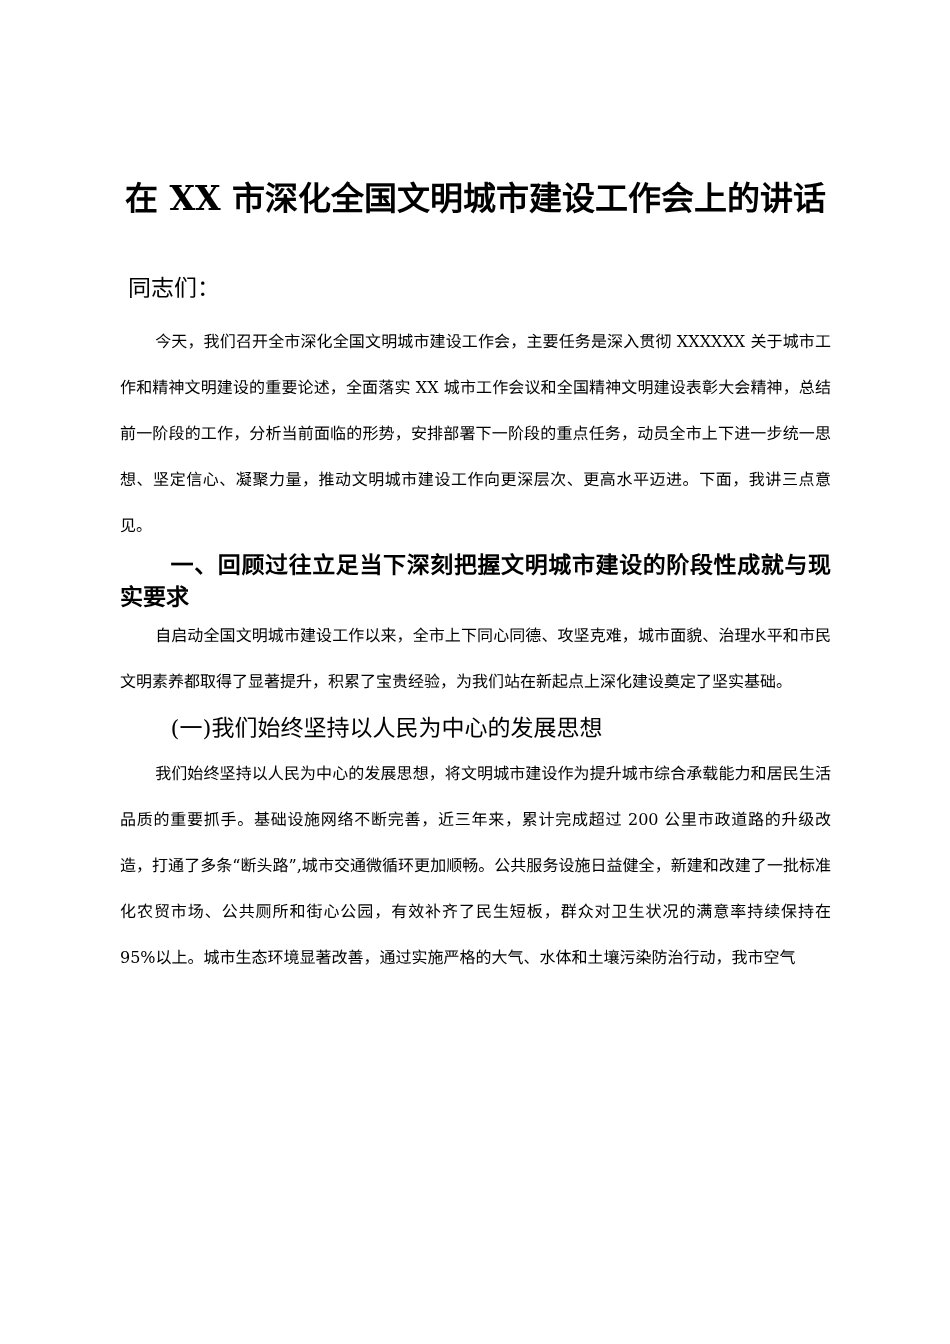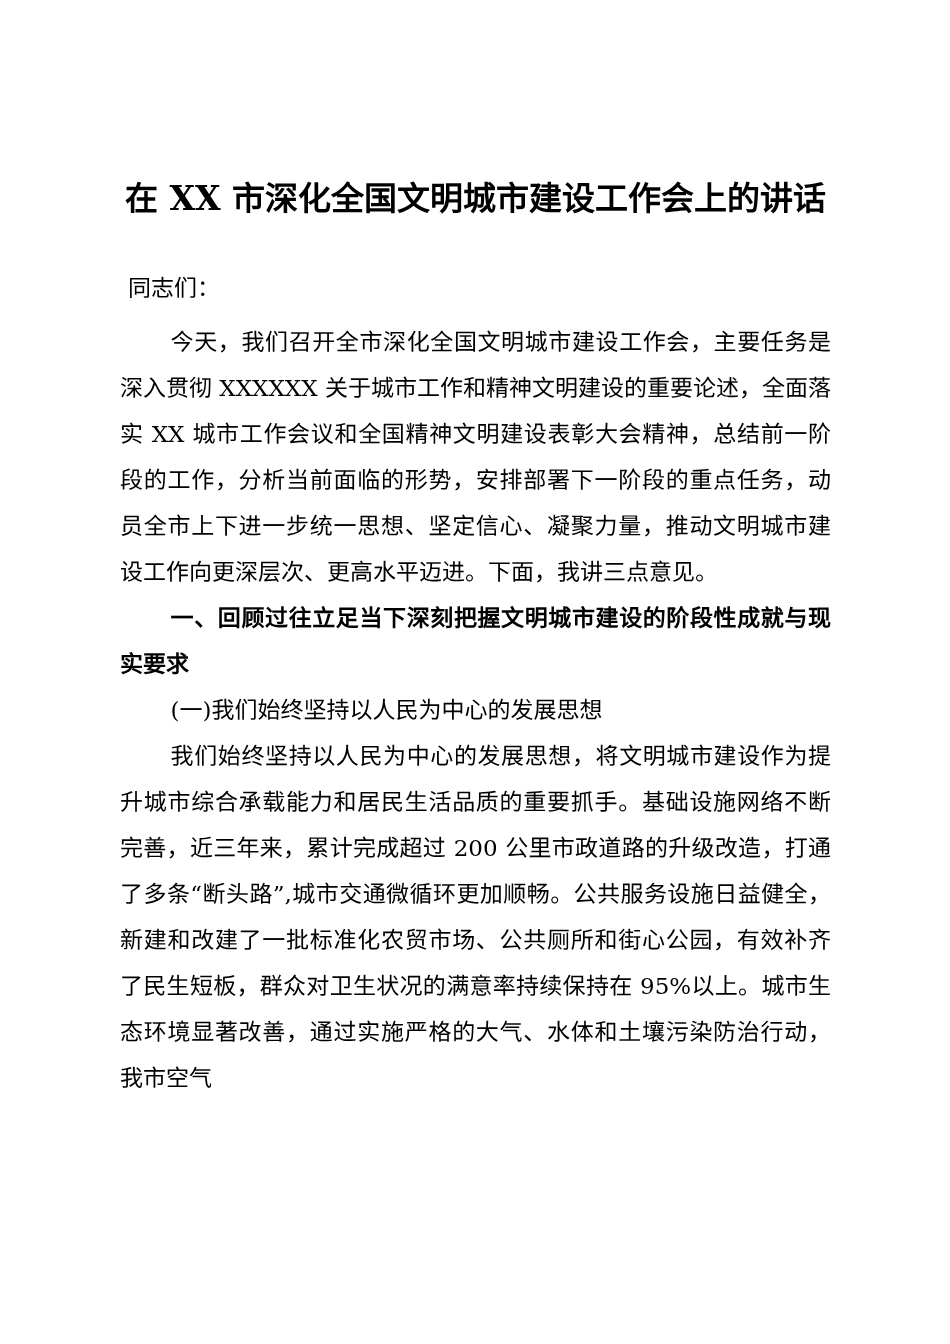--- a/index.html
+++ b/index.html
@@ -28,29 +28,29 @@
     letter-spacing: 0;
   }
   .salutation {
     margin: 8px;
     font-size: 23px;
     line-height: 46px;
     text-indent: 0;
   }
   p.body-para {
     margin: 0;
-    font-size: 23px;
+    font-size: 16px;
     line-height: 46px;
     text-align: justify;
     text-indent: 2.2em;
   }
   p.heading1 {
     margin: 0;
     font-size: 23px;
-    line-height: 46px;
+    line-height: 32px;
     font-weight: 700;
     text-align: justify;
     text-indent: 2.2em;
   }
   p.heading2 {
     margin: 0;
     font-size: 23px;
     line-height: 46px;
     font-weight: 400;
     text-indent: 2.2em;
@@ -61,17 +61,18 @@
 
 <div class="page">
   <h1 class="title">在 XX 市深化全国文明城市建设工作会上的讲话</h1>
 
   <p class="salutation">同志们：</p>
 
   <p class="body-para">今天，我们召开全市深化全国文明城市建设工作会，主要任务是深入贯彻 XXXXXX 关于城市工作和精神文明建设的重要论述，全面落实 XX 城市工作会议和全国精神文明建设表彰大会精神，总结前一阶段的工作，分析当前面临的形势，安排部署下一阶段的重点任务，动员全市上下进一步统一思想、坚定信心、凝聚力量，推动文明城市建设工作向更深层次、更高水平迈进。下面，我讲三点意见。</p>
 
   <p class="heading1">一、回顾过往立足当下深刻把握文明城市建设的阶段性成就与现实要求</p>
 
+  <p class="body-para">自启动全国文明城市建设工作以来，全市上下同心同德、攻坚克难，城市面貌、治理水平和市民文明素养都取得了显著提升，积累了宝贵经验，为我们站在新起点上深化建设奠定了坚实基础。</p>
 
   <p class="heading2">(一)我们始终坚持以人民为中心的发展思想</p>
 
   <p class="body-para">我们始终坚持以人民为中心的发展思想，将文明城市建设作为提升城市综合承载能力和居民生活品质的重要抓手。基础设施网络不断完善，近三年来，累计完成超过 200 公里市政道路的升级改造，打通了多条“断头路”,城市交通微循环更加顺畅。公共服务设施日益健全，新建和改建了一批标准化农贸市场、公共厕所和街心公园，有效补齐了民生短板，群众对卫生状况的满意率持续保持在 95%以上。城市生态环境显著改善，通过实施严格的大气、水体和土壤污染防治行动，我市空气</p>
 </div>
 
 </body></html>

